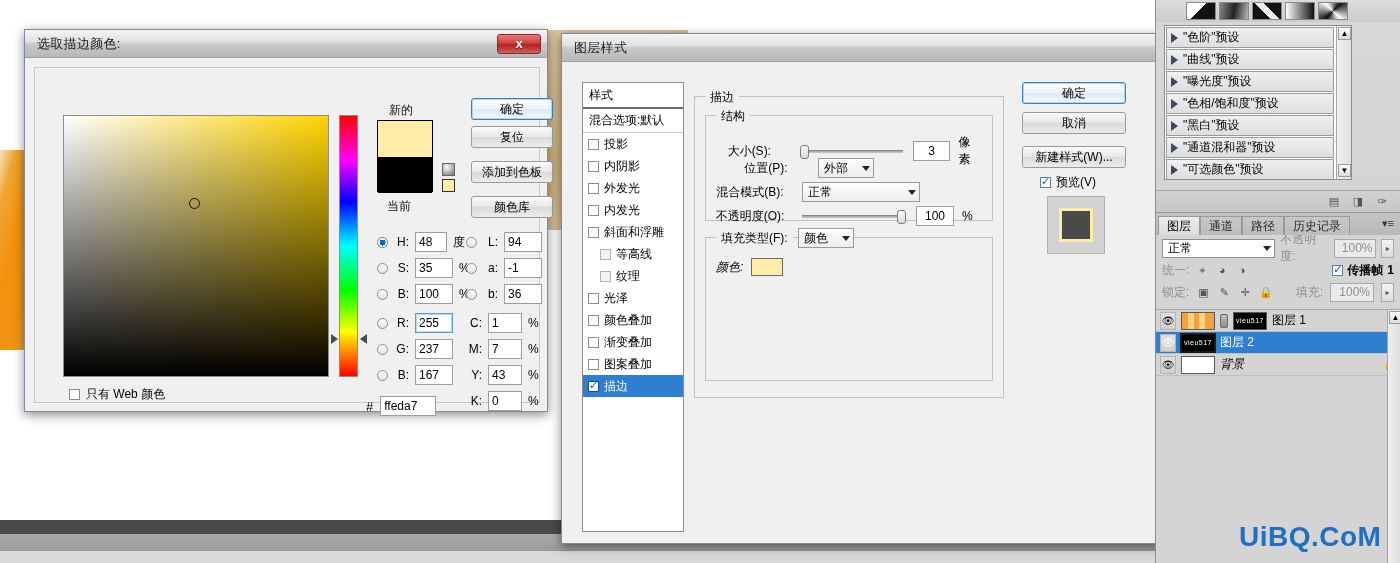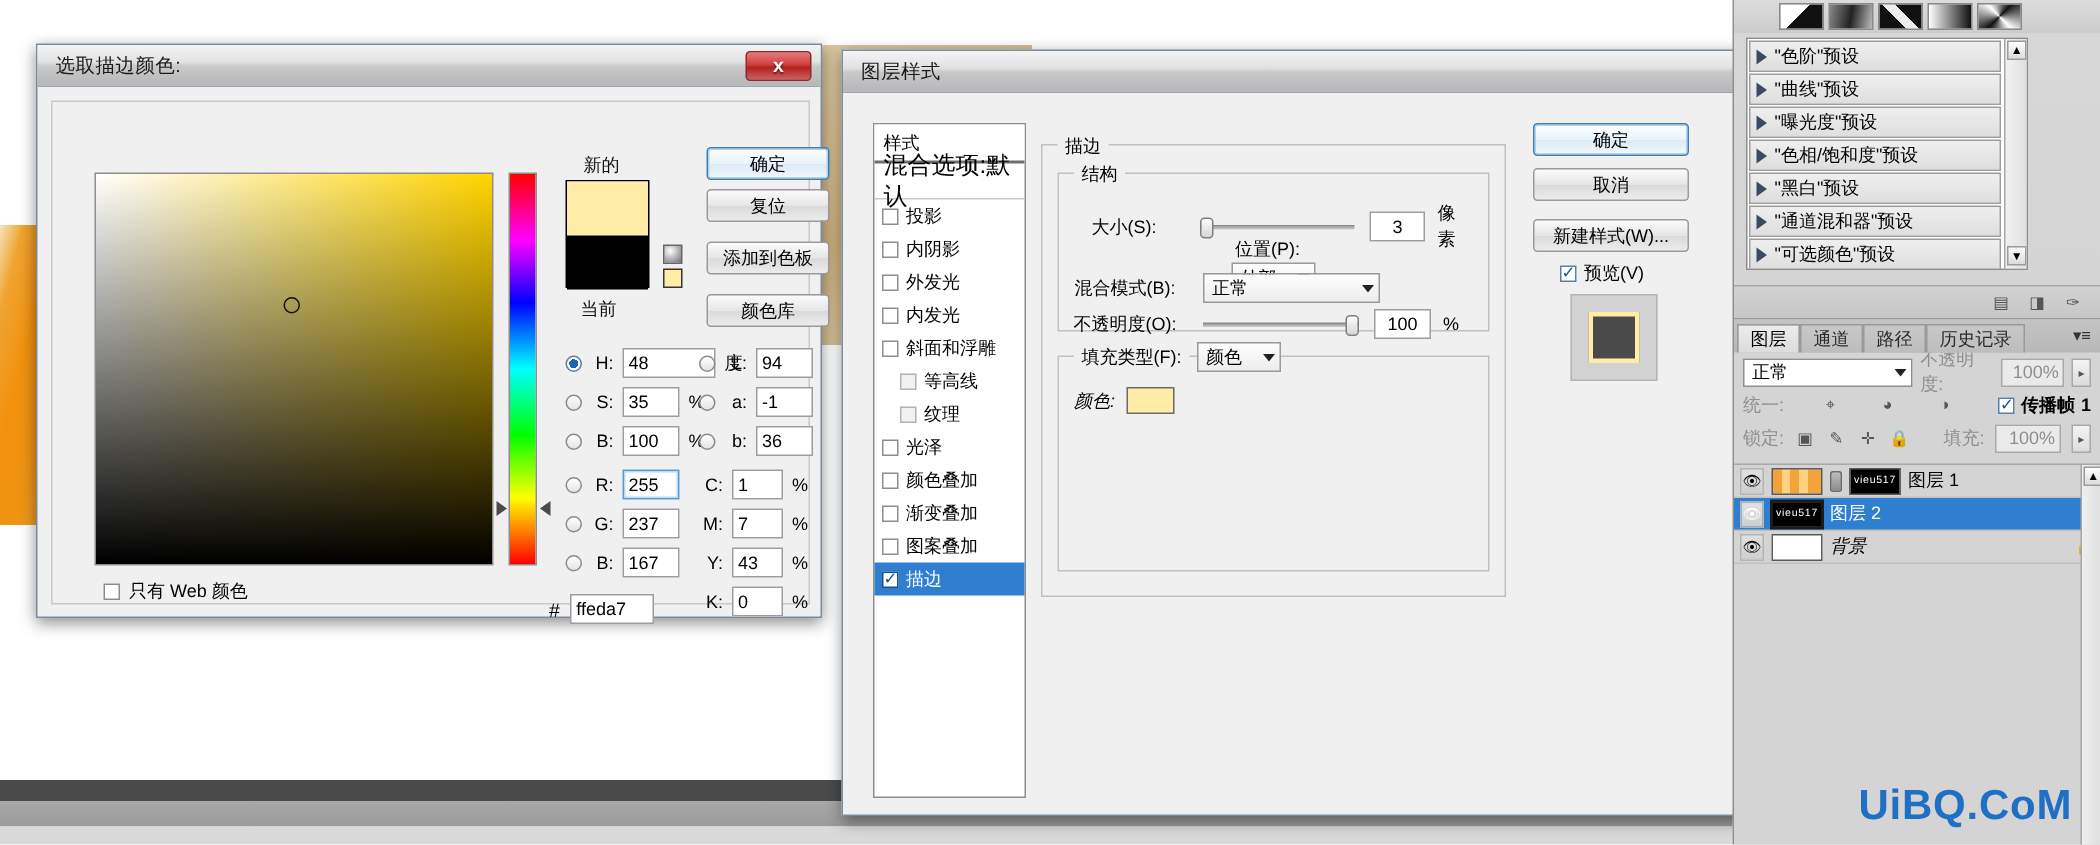--- a/index.html
+++ b/index.html
@@ -125,21 +125,21 @@
 
   
   #layer-style { left:561px; top:33px; width:673px; height:511px; }
   #ls-body { position:absolute; left:8px; top:40px; width:568px; height:463px; }
 
   #ls-styles { position:absolute; left:12px; top:8px; width:102px; height:450px;
     background:#fff; border:1px solid #8d8d8d; }
   .st-head { height:26px; display:flex; align-items:center; padding-left:6px;
      border-bottom:2px solid #6e6e6e; font-size:12px; background:#fff;}
   .st-blend { height:24px; display:flex; align-items:center; padding-left:6px;
-     border-bottom:1px solid #c9c9c9; font-size:16px; }
+     border-bottom:1px solid #c9c9c9; font-size:12px; }
   .st-item { height:22px; display:flex; align-items:center; gap:5px; padding-left:5px; font-size:12px; }
   .st-item.indent { padding-left:17px; }
   .st-item.sel { background:#2f7fd1; color:#fff; }
   .st-item.sel .cbx { border-color:#16508c; }
 
   #ls-panel { position:absolute; left:124px; top:8px; width:310px; height:450px; }
   .grp { position:absolute; border:1px solid #c0c0c0; }
   .grp-title { position:absolute; top:-8px; left:10px; background:#f0f0f0; padding:0 5px; font-size:12px; }
   #grp-stroke { left:0; top:14px; width:310px; height:302px; }
   #grp-struct { left:10px; top:18px; width:288px; height:106px; }
@@ -214,21 +214,21 @@
   #blend-select { width:118px; height:19px; border:1px solid #8f8f8f; background:#fff;
      display:flex; align-items:center; padding:0 3px 0 5px; font-size:12px;}
   #blend-select .caret { margin-left:auto; width:0;height:0;border-left:4px solid transparent;
      border-right:4px solid transparent; border-top:5px solid #222; }
   .dimlab { color:#8e8e8e; font-size:12px; }
   .numbox { width:44px; height:19px; border:1px solid #a9a9a9; background:#eaeaea; color:#8e8e8e;
      font-size:12px; display:flex; align-items:center; justify-content:flex-end; padding-right:3px; }
   .stepbtn { width:13px; height:19px; border:1px solid #a9a9a9; background:linear-gradient(180deg,#f4f4f4,#dcdcdc);
      display:flex;align-items:center;justify-content:center;font-size:8px;color:#555;}
 
-  #unify-row { display:flex; align-items:center; height:22px; padding:0 6px; gap:24px; }
+  #unify-row { display:flex; align-items:center; height:22px; padding:0 6px; gap:6px; }
   #propagate { margin-left:auto; display:flex; align-items:center; gap:4px; font-size:12px; font-weight:bold;}
   .cbx.blue { background:#fff; border-color:#5a7fa8; position:relative; }
   .cbx.blue:after { content:"✓"; position:absolute; left:0; top:-3px; font-size:11px; color:#14529e; }
 
   #lock-row { display:flex; align-items:center; height:22px; padding:0 6px; gap:7px; }
   .mini-ic { width:14px; height:14px; display:flex; align-items:center; justify-content:center; font-size:11px; color:#555;}
 
   #layer-list { position:absolute; left:0; top:96px; width:245px; height:255px; background:#d4d4d4;
      border-top:1px solid #a8a8a8; }
   .layer-row { height:22px; display:flex; align-items:center; gap:5px; padding:0 4px;
@@ -280,21 +280,21 @@
     <div id="swatch-new" style="background: rgb(255, 237, 167);"></div>
     <div id="swatch-cur" style="background: rgb(0, 0, 0);"></div>
   </div>
   <div class="swatch-label" id="lbl-current">当前</div>
   <div id="icon-cube"></div>
   <div id="icon-alertswatch" style="background: rgb(255, 237, 167);"></div>
 
   <div class="fld-row" style="left:352px; top:202px;">
     <span class="radio on"></span>
     <span class="f-lab">H:</span>
-    <span class="inp" style="width:62px;">48</span>
+    <span class="inp" style="width:32px;">48</span>
     <span class="unit">度</span>
   </div>
   <div class="fld-row" style="left:352px; top:228px;">
     <span class="radio"></span>
     <span class="f-lab">S:</span>
     <span class="inp" style="width:38px;">35</span>
     <span class="unit">%</span>
   </div>
   <div class="fld-row" style="left:352px; top:254px;">
     <span class="radio"></span>
@@ -445,21 +445,21 @@
           <div class="row" style="left:0; top:18px; width:276px;">
             <span class="lab-r" style="width:88px;">大小(S):</span>
             <span style="width:8px;"></span>
             <span class="slider-track" style="width:104px;">
               <span class="slider-knob" style="left:0;"></span>
             </span>
             <span class="inp" style="width:38px; margin-left:10px; text-align:center;">3</span>
             <span style="margin-left:8px;">像素</span>
           </div>
 
-          <div class="row" style="left:1px; top:42px; width:276px;flex-direction:column;">
+          <div class="row" style="left:16px; top:42px; width:276px;">
             <span class="lab-r" style="width:88px;">位置(P):</span>
             <span class="sel-box" style="width:56px; margin-left:8px;">
               <span>外部</span>
               <span class="caret"></span>
             </span>
           </div>
 
           <div class="row" style="left:0; top:66px; width:276px;">
             <span class="lab-r" style="width:88px;">混合模式(B):</span>
             <span class="sel-box" style="width:118px; margin-left:8px;">

